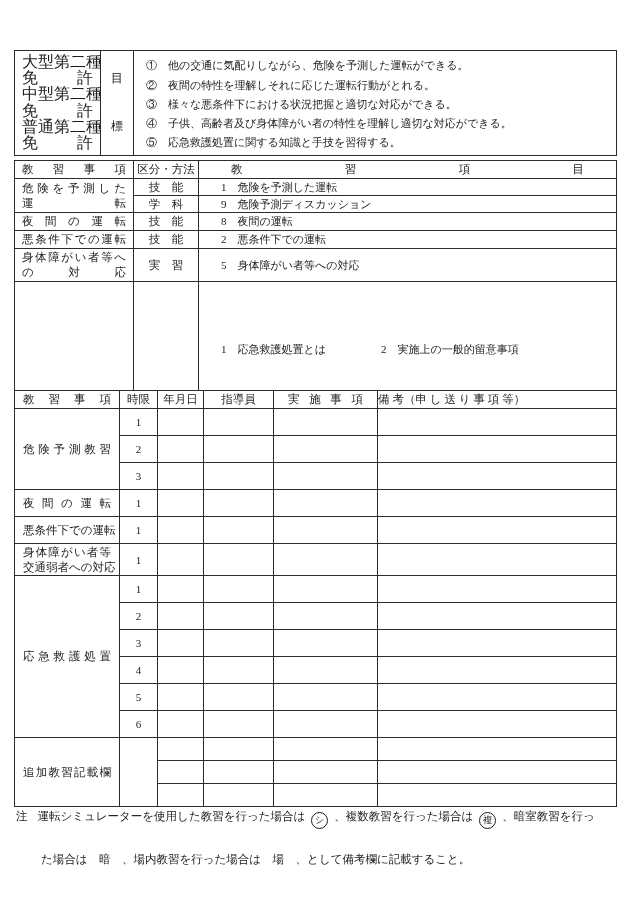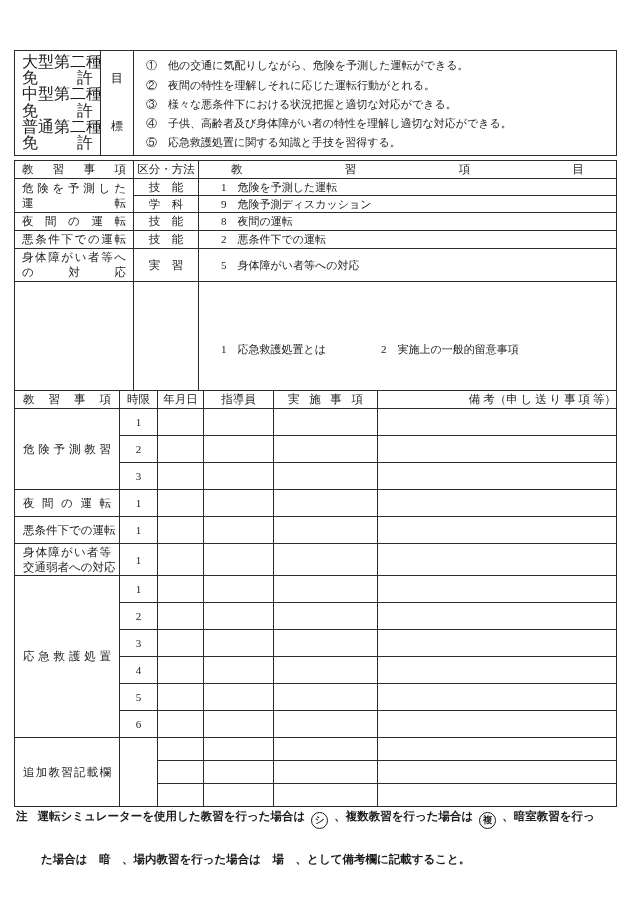--- a/index.html
+++ b/index.html
@@ -37,23 +37,23 @@
   .multi-line div{line-height:14.2px;white-space:pre;margin-top:36px;}
   .hdr-item-spread{padding:0 32px;}
   
   #t-record{top:390px;width:602px;}
   #t-record tr.hh{height:18px;}
   #t-record tr.r27{height:27px;}
   #t-record tr.r23{height:23px;}
   .rec-label{padding:1px 8px;font-size:11.5px;}
   .rec-label .spread{line-height:14.5px;}
   .period{font-size:11px;text-align:center;}
-  .remarks-hdr{font-size:11.5px;text-align:right;}
+  .remarks-hdr{font-size:11.5px;text-align:left;}
   
-  .footnote{position:absolute;left:16px;top:806px;width:600px;font-size:11.5px;line-height:20px;font-weight:bold;}
+  .footnote{position:absolute;left:16px;top:806px;width:600px;font-size:11.5px;line-height:20px;}
   .footnote .l1 .prefix{margin-right:10px;}
   .footnote .l2{padding-left:25px;margin-top:20px;}
   .circle-mark{
     display:inline-flex;align-items:center;justify-content:center;
     width:15px;height:15px;border:1px solid #1c1c1c;border-radius:50%;
     font-size:9.5px;line-height:1;margin:0 6px;vertical-align:-3px;
   }
 </style>
 </head>
 <body>

